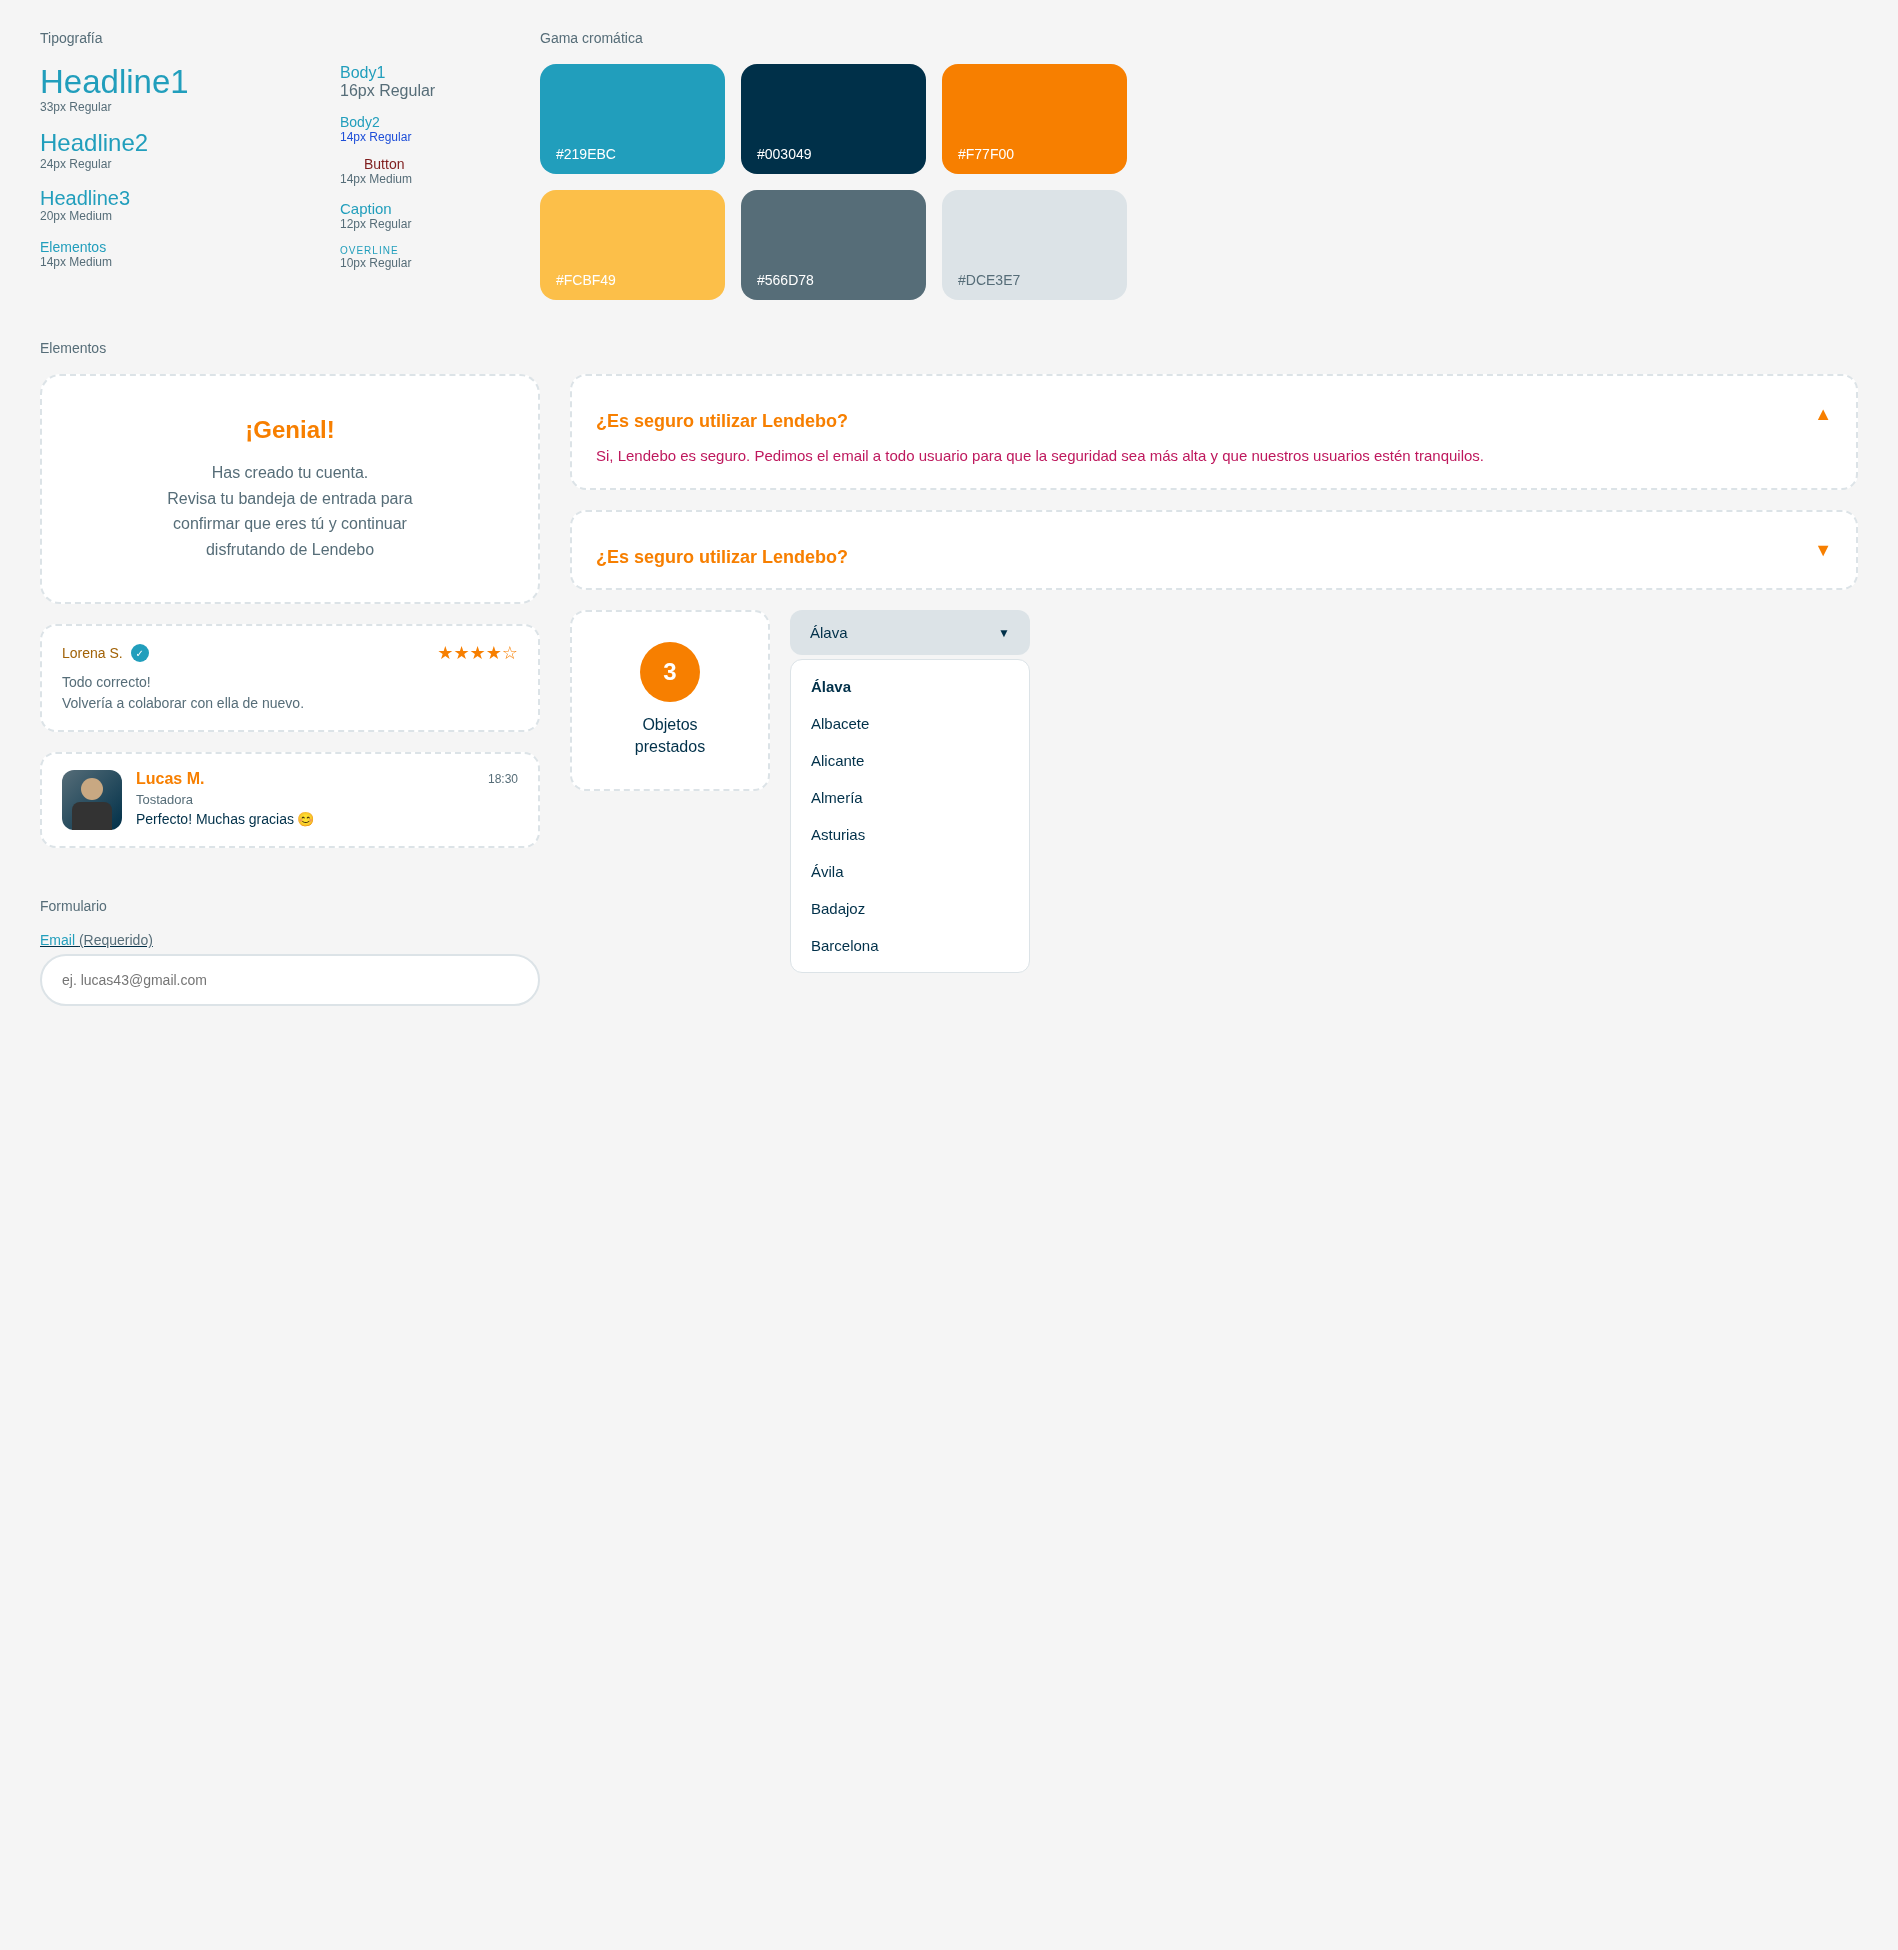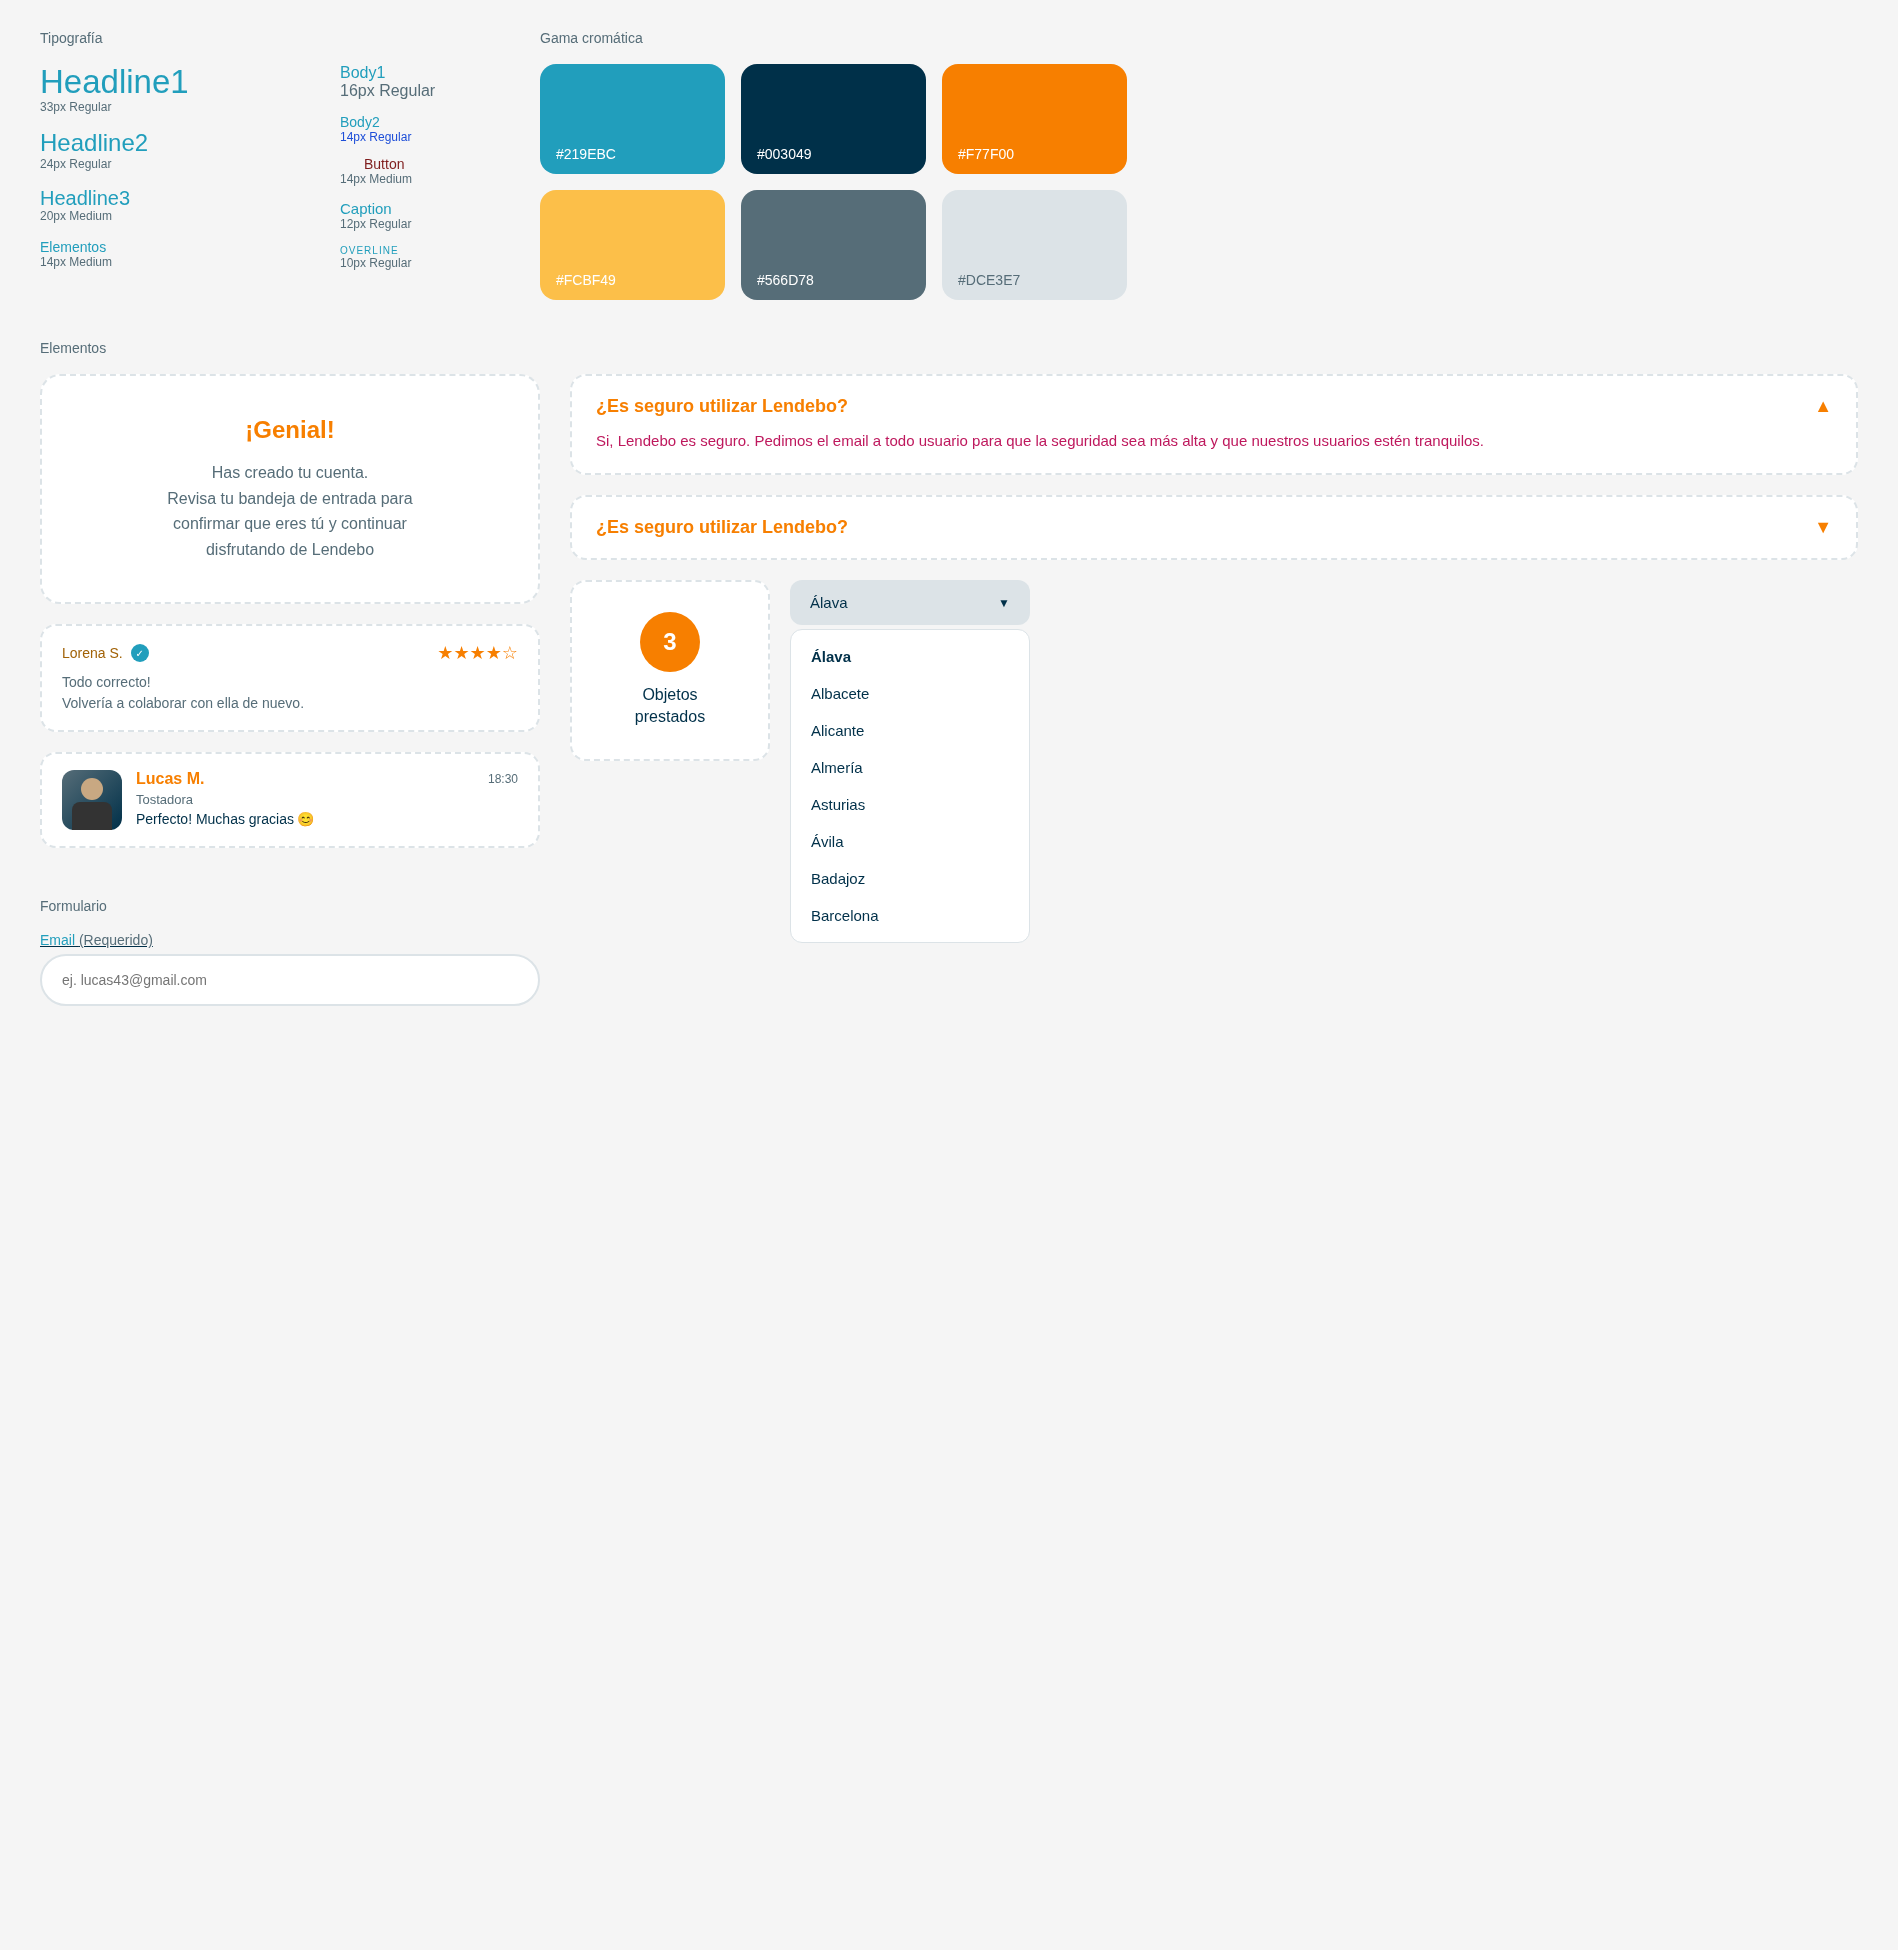--- a/index.html
+++ b/index.html
@@ -256,20 +256,21 @@
       display: flex;
       justify-content: space-between;
       align-items: center;
       margin-bottom: 12px;
     }
 
     .faq-question {
       font-size: 18px;
       font-weight: 600;
       color: #F77F00;
+      margin-top: 15px;
     }
 
     .faq-chevron {
       color: #F77F00;
       font-size: 18px;
     }
 
     .faq-answer {
       font-size: 15px;
       color: #be185d;

